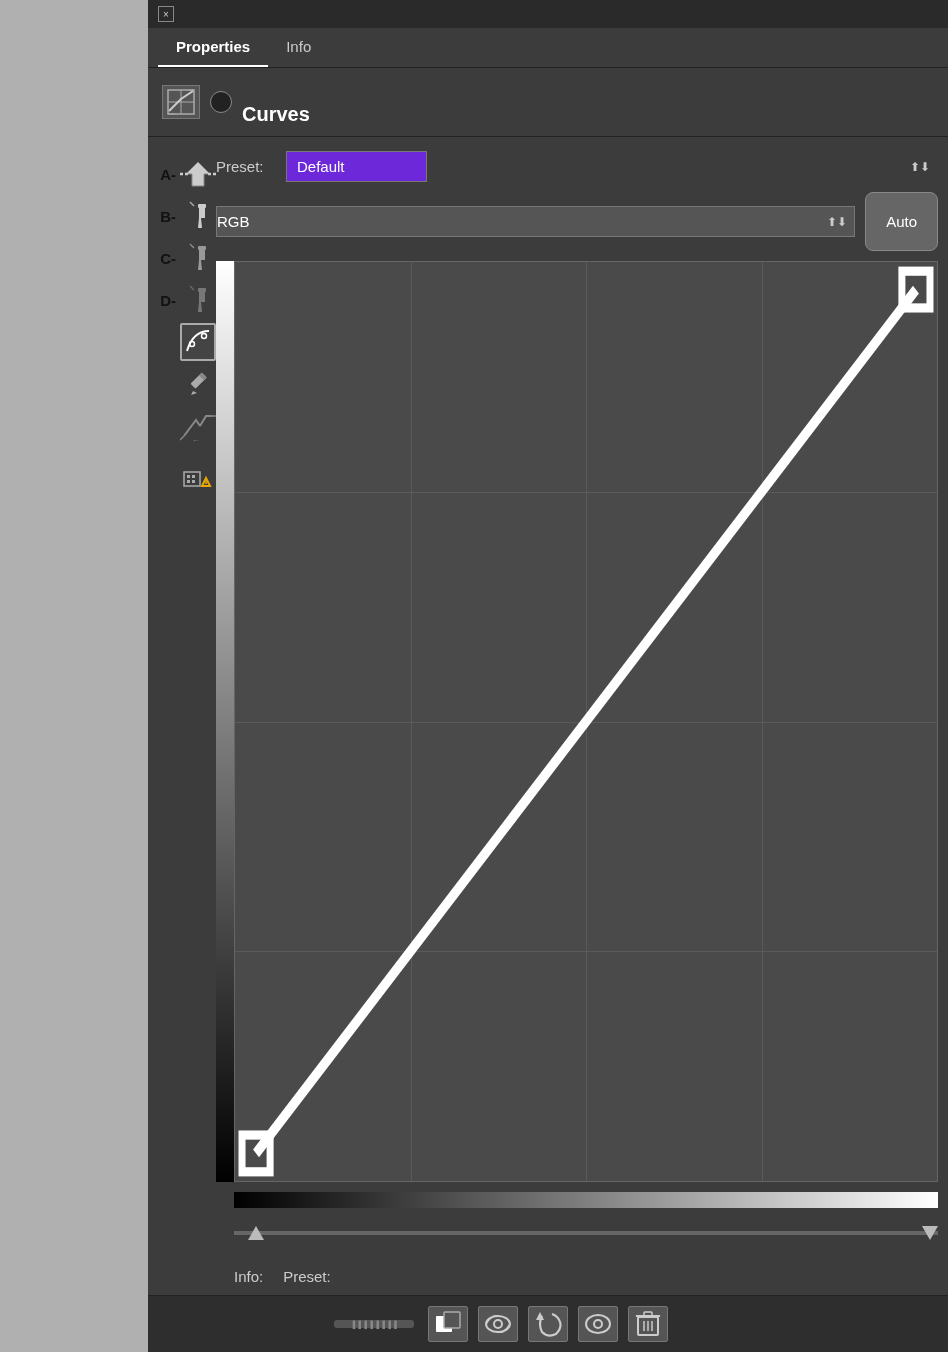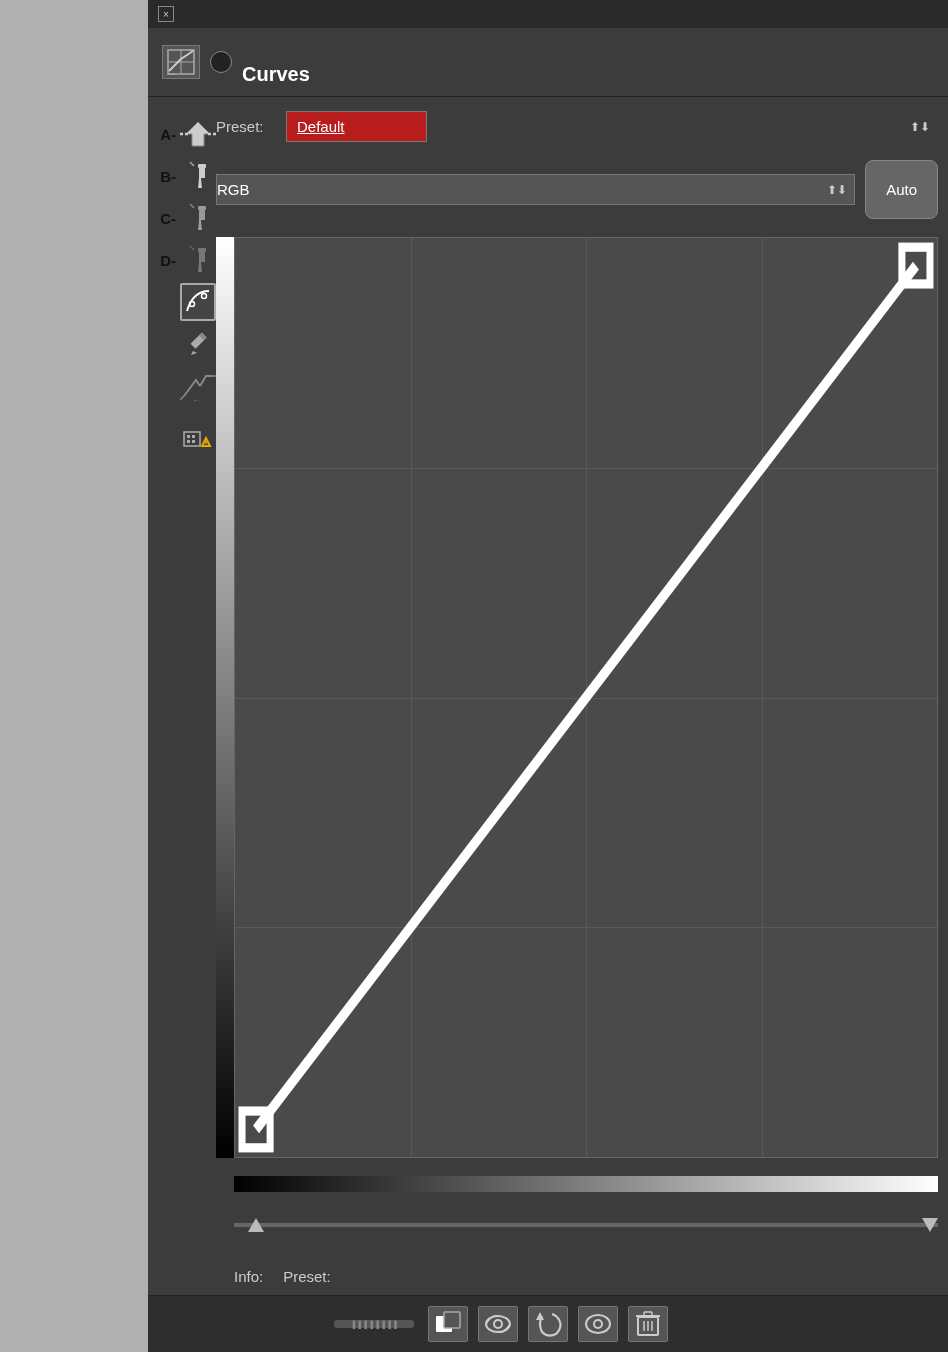--- a/index.html
+++ b/index.html
@@ -132,42 +132,41 @@
     }
     .tool-btn.no-bg {
       background: none;
       border: none;
     }
     
     .right-panel {
       flex: 1;
       display: flex;
       flex-direction: column;
-      gap: 18px;
+      gap: 10px;
     }
     .preset-row {
       display: flex;
       align-items: center;
       gap: 10px;
     }
     .preset-label {
       color: #ccc;
       font-size: 15px;
       min-width: 60px;
     }
     .preset-select {
       flex: 1;
-      background: #b91c1c;
+      background: #6d28d9;
       border: 1px solid #777;
       color: #fff;
       font-size: 15px;
       padding: 6px 10px;
       appearance: none;
       cursor: pointer;
-      text-decoration: underline;
     }
     .select-wrapper {
       flex: 1;
       position: relative;
     }
     .select-arrow {
       position: absolute;
       right: 8px; top: 50%;
       transform: translateY(-50%);
       color: #ccc;
@@ -319,20 +318,24 @@
   </style>
 </head>
 <body>
 
 <div class="panel">
 
   <div class="title-bar">
     <button class="close-btn">×</button>
   </div>
 
+  <div class="tabs">
+    <div class="tab active">Properties</div>
+    <div class="tab">Info</div>
+  </div>
 
   <div class="panel-header">
     <div class="header-icon-grid">
       <svg width="28" height="26" viewBox="0 0 28 26">
         <rect x="1" y="1" width="26" height="24" fill="none" stroke="#aaa" stroke-width="1.5"></rect>
         <line x1="1" y1="13" x2="27" y2="13" stroke="#aaa" stroke-width="1"></line>
         <line x1="14" y1="1" x2="14" y2="25" stroke="#aaa" stroke-width="1"></line>
         <polyline points="2,22 8,16 14,10 20,6 26,2" fill="none" stroke="#ccc" stroke-width="2"></polyline>
         <line x1="1" y1="25" x2="8" y2="25" stroke="#aaa" stroke-width="1"></line>
         <line x1="22" y1="1" x2="27" y2="1" stroke="#aaa" stroke-width="1"></line>

